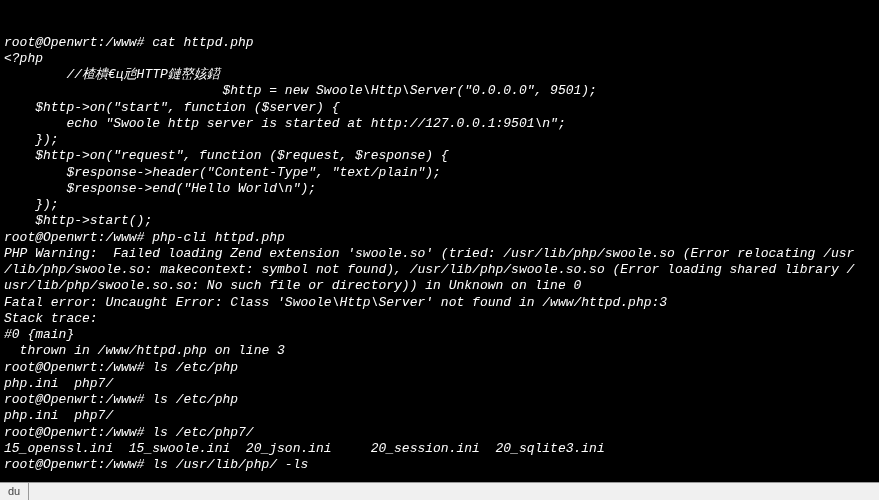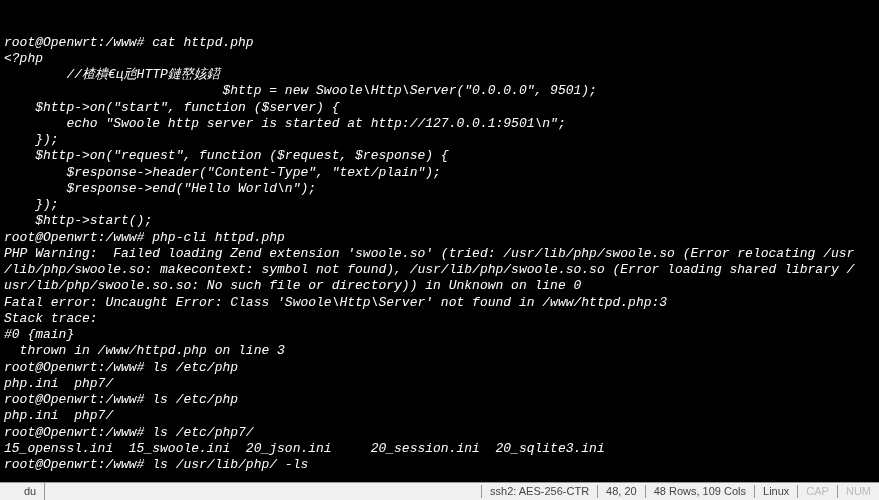--- a/index.html
+++ b/index.html
@@ -32,21 +32,20 @@
       left: 0;
       right: 0;
       height: 18px;
       background: #f0f0f0;
       color: #444;
       display: flex;
       align-items: center;
       font-family: Arial, sans-serif;
       font-size: 11px;
       border-top: 1px solid #999;
-      padding-left: 16px;
     }
     .status-segment {
       border-right: 1px solid #999;
       padding: 0 8px;
       height: 100%;
       display: flex;
       align-items: center;
     }
     .status-right {
       margin-left: auto;
@@ -61,21 +60,13 @@
 <body>
 
 <div class="terminal">
   <div id="lines-container"><div class="line">root@Openwrt:/www# cat httpd.php</div><div class="line">&lt;?php</div><div class="line">        //楂樻€ц兘HTTP鏈嶅姟鍣​</div><div class="line">                            $http = new Swoole\Http\Server("0.0.0.0", 9501);</div><div class="line"></div><div class="line">    $http-&gt;on("start", function ($server) {</div><div class="line">        echo "Swoole http server is started at http://127.0.0.1:9501\n";</div><div class="line">    });</div><div class="line"></div><div class="line">    $http-&gt;on("request", function ($request, $response) {</div><div class="line">        $response-&gt;header("Content-Type", "text/plain");</div><div class="line">        $response-&gt;end("Hello World\n");</div><div class="line">    });</div><div class="line"></div><div class="line">    $http-&gt;start();</div><div class="line">root@Openwrt:/www# php-cli httpd.php</div><div class="line">PHP Warning:  Failed loading Zend extension 'swoole.so' (tried: /usr/lib/php/swoole.so (Error relocating /usr</div><div class="line">/lib/php/swoole.so: makecontext: symbol not found), /usr/lib/php/swoole.so.so (Error loading shared library /</div><div class="line">usr/lib/php/swoole.so.so: No such file or directory)) in Unknown on line 0</div><div class="line"></div><div class="line">Fatal error: Uncaught Error: Class 'Swoole\Http\Server' not found in /www/httpd.php:3</div><div class="line">Stack trace:</div><div class="line">#0 {main}</div><div class="line">  thrown in /www/httpd.php on line 3</div><div class="line">root@Openwrt:/www# ls /etc/php</div><div class="line">php.ini  php7/</div><div class="line">root@Openwrt:/www# ls /etc/php</div><div class="line">php.ini  php7/</div><div class="line">root@Openwrt:/www# ls /etc/php7/</div><div class="line">15_openssl.ini  15_swoole.ini  20_json.ini     20_session.ini  20_sqlite3.ini</div><div class="line">root@Openwrt:/www# ls /usr/lib/php/ -ls</div></div>
   
   
 </div>
 
 <div class="status-bar">
   <div class="status-segment">du</div>
-  <div class="status-right">
-    <div class="status-segment">ssh2: AES-256-CTR</div>
-    <div class="status-segment">48, 20</div>
-    <div class="status-segment">48 Rows, 109 Cols</div>
-    <div class="status-segment">Linux</div>
-    <div class="status-segment" style="color:#bbb">CAP</div>
-    <div class="status-segment" style="color:#bbb">NUM</div>
-  </div>
 </div>
 
 </body></html>

